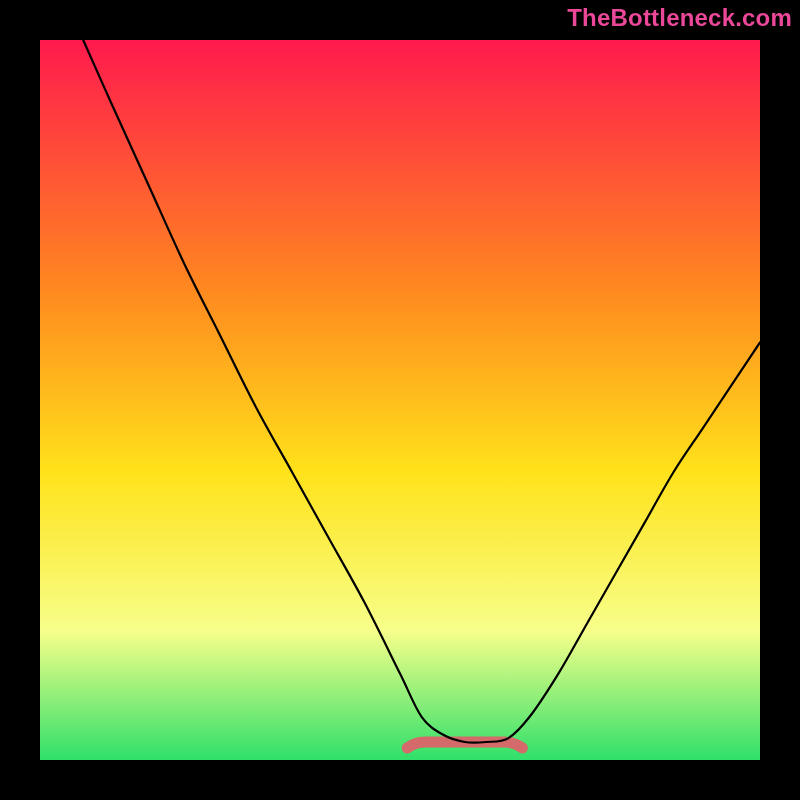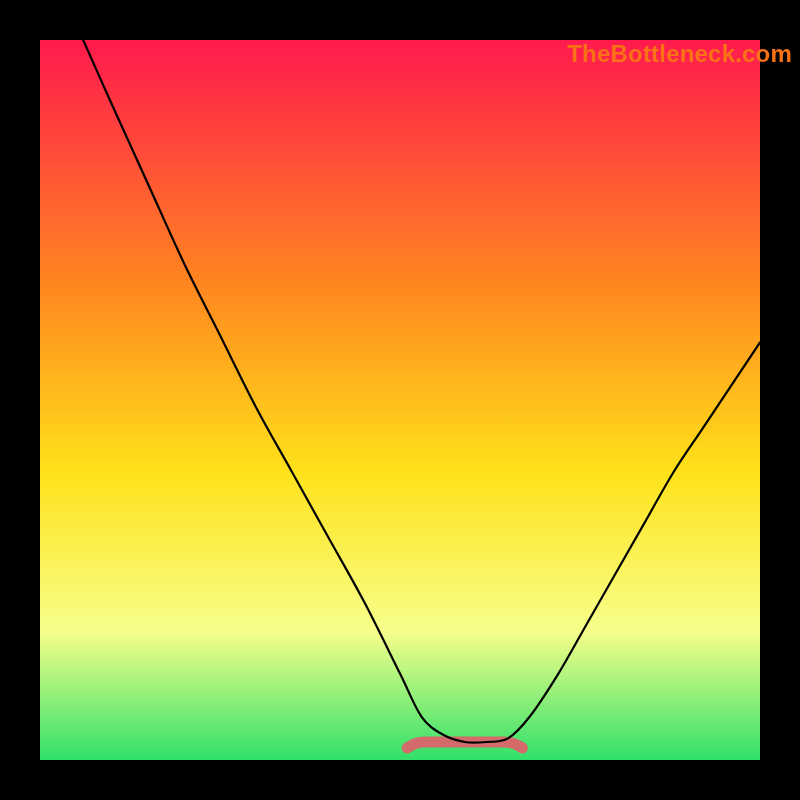--- a/index.html
+++ b/index.html
@@ -17,23 +17,22 @@
     width: 720px;
     height: 720px;
   }
   .watermark {
     position: absolute;
     right: 8px;
     top: 4px;
     font-family: Arial, Helvetica, sans-serif;
     font-size: 24px;
     font-weight: 600;
-    color: #f97316;
+    color: #ec4899;
     letter-spacing: 0.2px;
-    margin-top: 36px;
   }
 </style>
 </head>
 <body>
 
 <div class="chart-container">
   <div class="plot-area">
     <svg width="720" height="720" viewBox="0 0 720 720" preserveAspectRatio="none">
       <defs>
         <linearGradient id="bg-grad" x1="0" y1="0" x2="0" y2="1">

